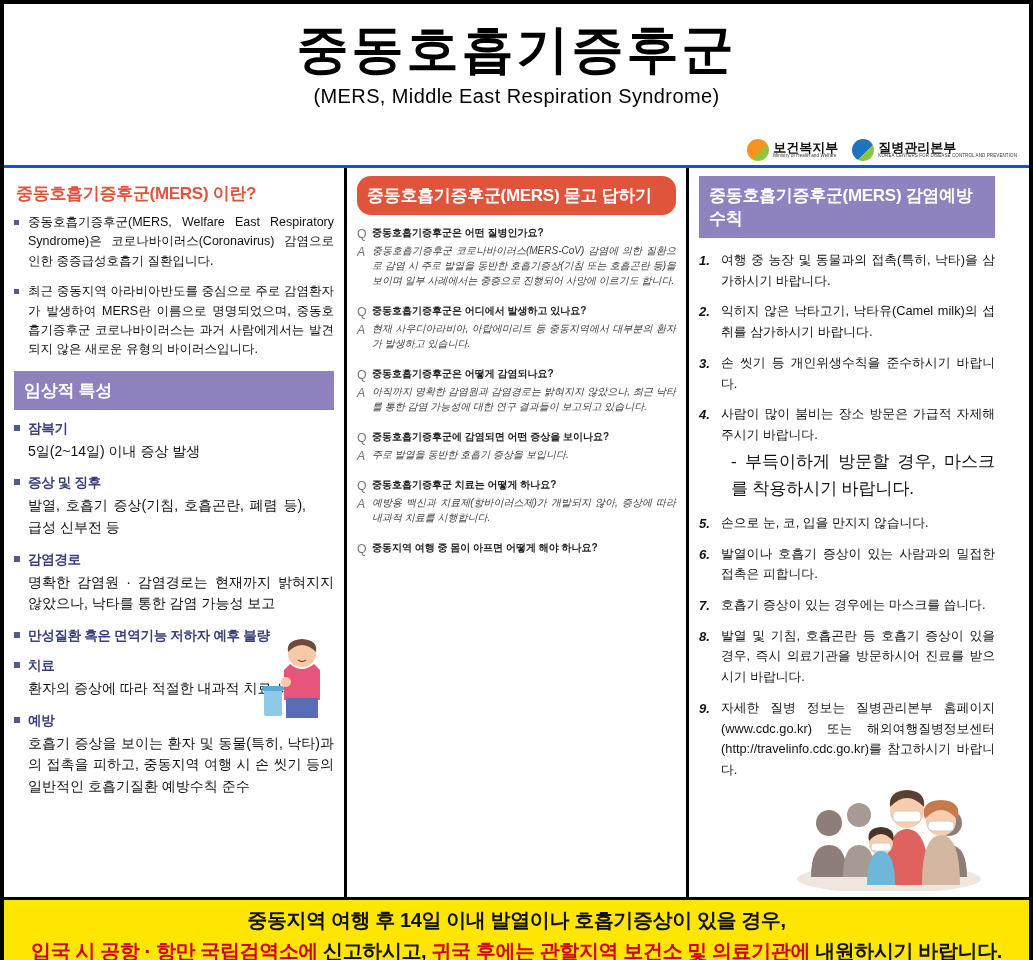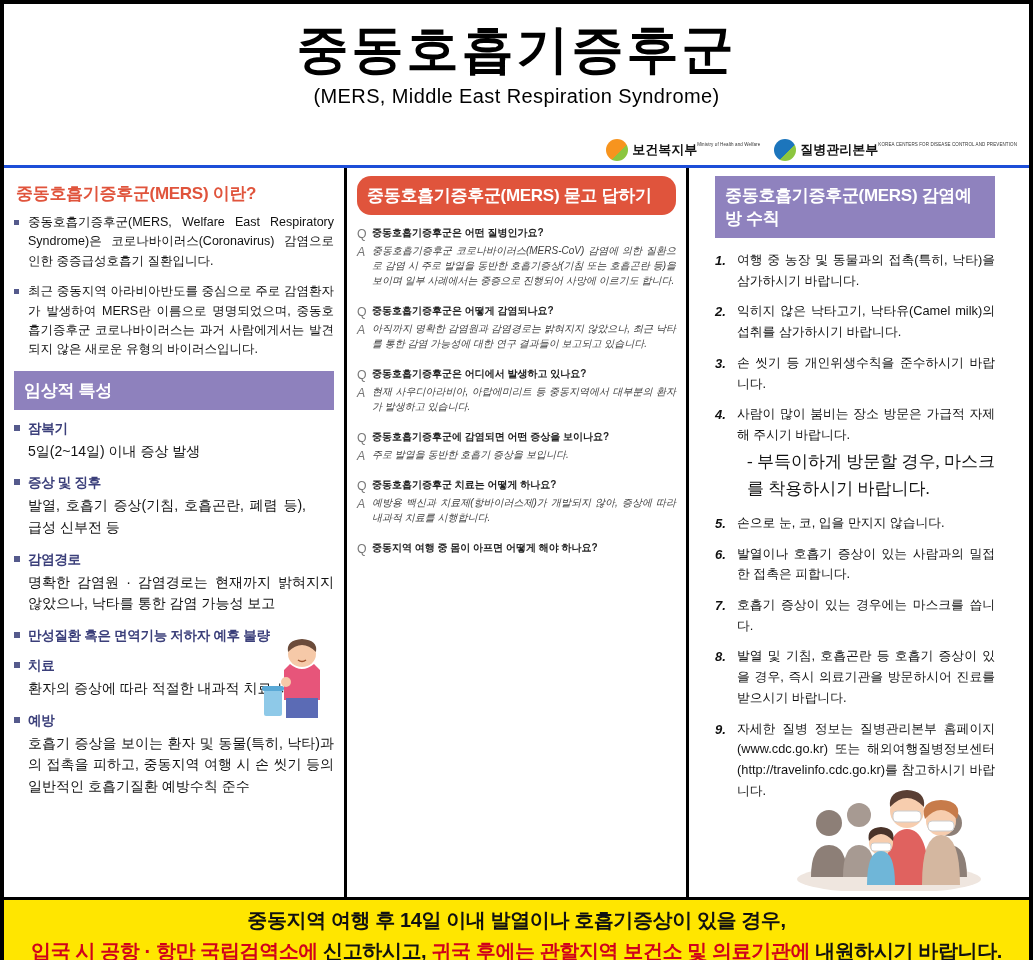--- a/index.html
+++ b/index.html
@@ -61,21 +61,21 @@
   .logo-mark {
     width: 22px;
     height: 22px;
     border-radius: 50%;
     display: inline-block;
   }
   .logo-mark.mohw { background: linear-gradient(135deg,#f7941e 60%, #8cc63f 60%); }
   .logo-mark.kcdc { background: linear-gradient(135deg,#1c75bc 60%, #8cc63f 60%); }
   .logo-text {
     display: flex;
-    flex-direction: row;
+    flex-direction: column;
     line-height: 1.05;
   }
   .logo-text .ko {
     font-size: 13px;
     font-weight: bold;
     color: #111111;
   }
   .logo-text .en {
     font-size: 4.5px;
     color: #333333;
@@ -97,21 +97,21 @@
     border-right: 3px solid #000000;
     padding: 8px 10px 0 10px;
   }
   .col-mid {
     width: 342px;
     border-right: 3px solid #000000;
     padding: 8px 10px 0 10px;
   }
   .col-right {
     width: 316px;
-    padding: 8px 10px 0 26px;
+    padding: 8px 10px 0 10px;
   }
 
   .band {
     color: #ffffff;
     font-weight: bold;
     font-size: 17px;
     padding: 8px 10px;
     letter-spacing: -0.3px;
   }
   .band-red     { background: #e0543c; border-radius: 14px; }
@@ -338,26 +338,26 @@
     </div>
 
     <div class="col col-mid">
       <div class="band band-red">중동호흡기증후군(MERS) 묻고 답하기</div>
       <div class="qa">
         <div class="qa-item">
           <div class="qa-q">중동호흡기증후군은 어떤 질병인가요?</div>
           <div class="qa-a">중동호흡기증후군 코로나바이러스(MERS-CoV) 감염에 의한 질환으로 감염 시 주로 발열을 동반한 호흡기증상(기침 또는 호흡곤란 등)을 보이며 일부 사례에서는 중증으로 진행되어 사망에 이르기도 합니다.</div>
         </div>
         <div class="qa-item">
+          <div class="qa-q">중동호흡기증후군은 어디에서 발생하고 있나요?</div>
+          <div class="qa-a">현재 사우디아라비아, 아랍에미리트 등 중동지역에서 대부분의 환자가 발생하고 있습니다.</div>
+        </div>
+        <div class="qa-item">
           <div class="qa-q">중동호흡기증후군은 어떻게 감염되나요?</div>
           <div class="qa-a">아직까지 명확한 감염원과 감염경로는 밝혀지지 않았으나, 최근 낙타를 통한 감염 가능성에 대한 연구 결과들이 보고되고 있습니다.</div>
-        </div>
-        <div class="qa-item">
-          <div class="qa-q">중동호흡기증후군은 어디에서 발생하고 있나요?</div>
-          <div class="qa-a">현재 사우디아라비아, 아랍에미리트 등 중동지역에서 대부분의 환자가 발생하고 있습니다.</div>
         </div>
         <div class="qa-item">
           <div class="qa-q">중동호흡기증후군에 감염되면 어떤 증상을 보이나요?</div>
           <div class="qa-a">주로 발열을 동반한 호흡기 증상을 보입니다.</div>
         </div>
         <div class="qa-item">
           <div class="qa-q">중동호흡기증후군 치료는 어떻게 하나요?</div>
           <div class="qa-a">예방용 백신과 치료제(항바이러스제)가 개발되지 않아, 증상에 따라 내과적 치료를 시행합니다.</div>
         </div>
         <div class="qa-item">

